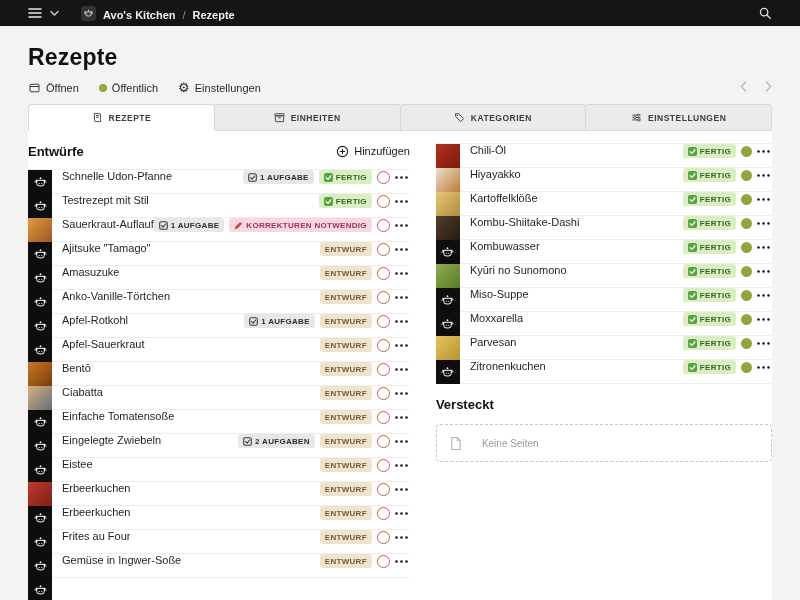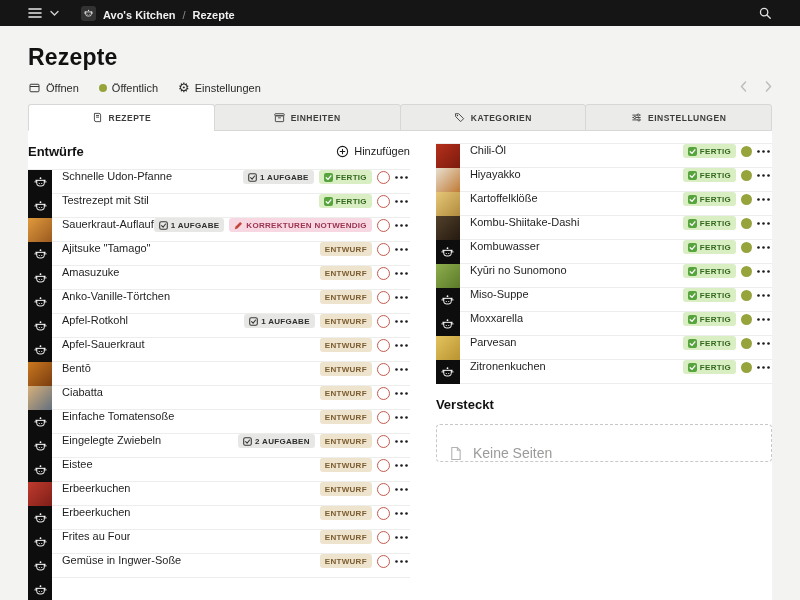--- a/index.html
+++ b/index.html
@@ -50,21 +50,21 @@
   .right{margin-left:auto;display:flex;align-items:center;gap:5px;padding-right:2px;flex:none}
   .badge{display:inline-flex;align-items:center;gap:3px;height:14px;padding:0 5px;border-radius:3px;
          font-size:8px;font-weight:700;letter-spacing:.3px;white-space:nowrap}
   .badge.task{background:#e7e7e5;color:#2e2e2e}
   .circle{width:13px;height:13px;border:1.5px solid var(--circle);border-radius:50%;flex:none;cursor:pointer}
   .pubdot{width:11px;height:11px;border-radius:50%;background:var(--pub-dot);flex:none}
   .dots{display:flex;align-items:center;cursor:pointer}
 
   .hidden-section{margin-top:12px}
   .empty-box{margin-top:12px;border:1px dashed #c8c8c6;border-radius:4px;height:38px;
-             display:flex;align-items:flex-end;gap:11px;padding:0 12px;color:#9a9a98;font-size:14px}
+             display:flex;align-items:center;gap:20px;padding:0 12px;color:#9a9a98;font-size:10px}
 </style>
 </head>
 <body style="--pub-dot: #97a43c; --circle: #c45a4d;">
 
 <div class="topbar">
   <span>
     <svg width="14" height="12" viewBox="0 0 14 12" stroke="#e8e8e8" stroke-width="1.6" stroke-linecap="round">
       <path d="M1 2h12M1 6h12M1 10h12"></path>
     </svg>
   </span>

